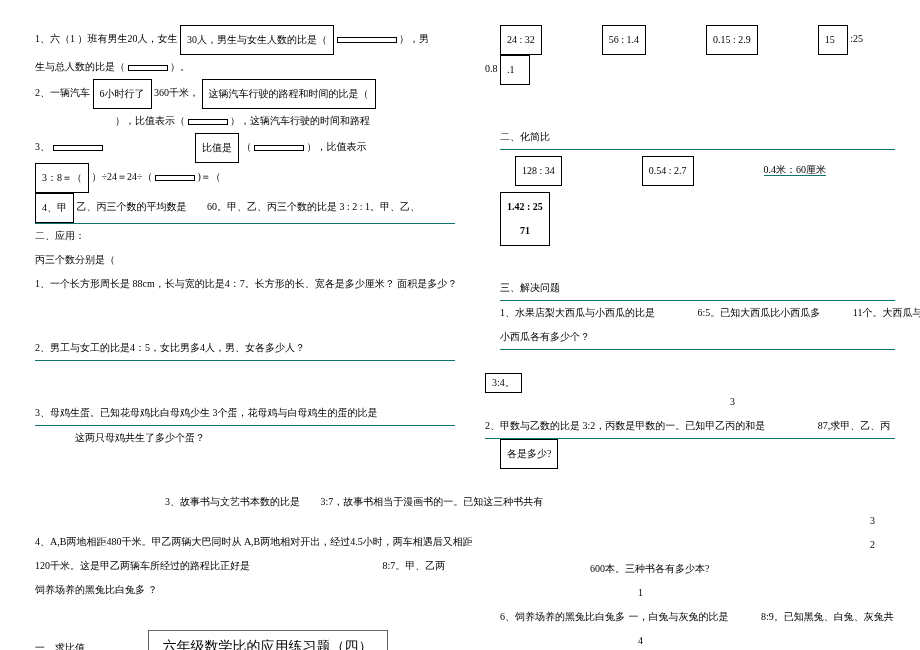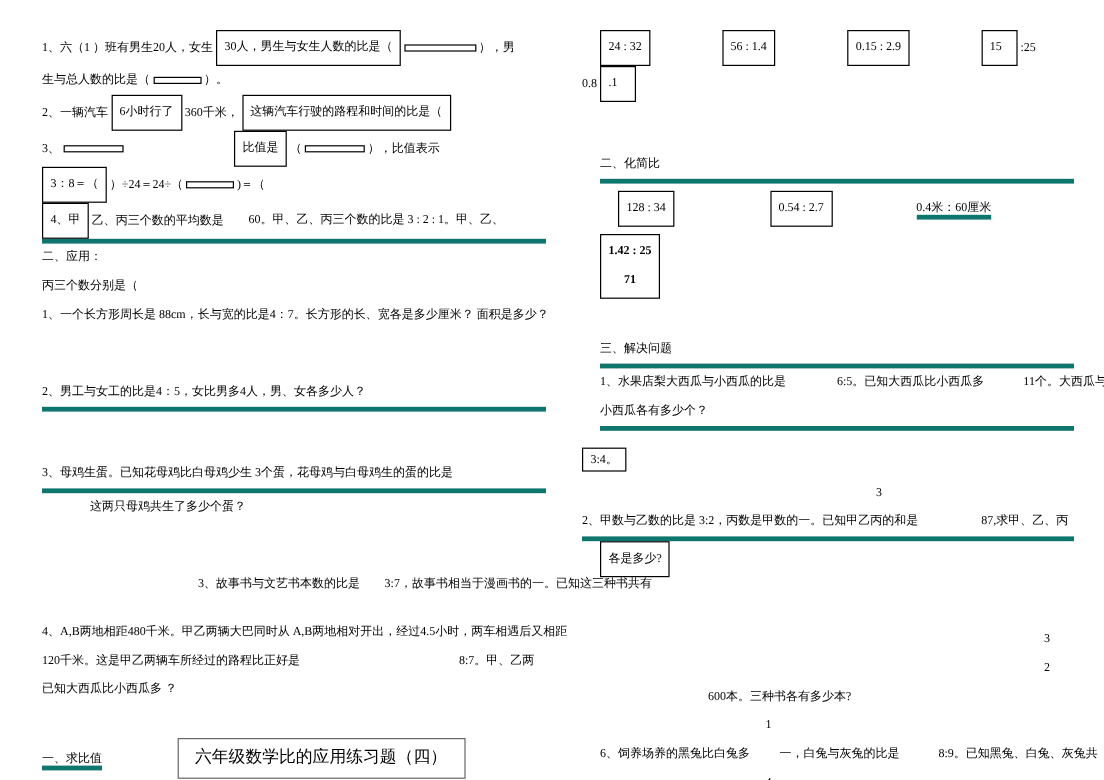--- a/index.html
+++ b/index.html
@@ -19,21 +19,21 @@
       width: 420px;
     }
     .right-col {
       position: absolute;
       left: 500px;
       top: 25px;
       width: 395px;
     }
     .line { line-height: 24px; white-space: nowrap; }
     .blank { display: inline-block; border: 1px solid #000; padding: 2px 6px; min-width: 30px; vertical-align: middle; }
-    .underline { border-bottom: 4px solid #0f766e; }
+    .underline { border-bottom: 1px solid #0f766e; }
     .title-box {
       display: inline-block;
       border: 1px solid #666;
       padding: 4px 14px;
       font-size: 14px;
     }
     .spacer { height: 8px; }
     .bigspacer { height: 40px; }
     .seg { display: inline-block; vertical-align: top; font-weight: bold; }
   </style>
@@ -52,20 +52,25 @@
     <span class="blank" style="min-width:40px"></span>
     <span>）。</span>
   </div>
   <div class="line">
     <span>2、一辆汽车</span>
     <span class="blank">6小时行了</span>
     <span>360千米，</span>
     <span class="blank">这辆汽车行驶的路程和时间的比是（</span>
   </div>
   <div class="line">
+    <span style="margin-left:80px">），比值表示（</span>
+    <span class="blank" style="min-width:40px"></span>
+    <span>），这辆汽车行驶的时间和路程</span>
+  </div>
+  <div class="line">
     <span>3、</span>
     <span class="blank" style="min-width:50px"></span>
     <span style="margin-left:90px" class="blank">比值是</span>
     <span>（</span>
     <span class="blank" style="min-width:50px"></span>
     <span>），比值表示</span>
   </div>
   <div class="line" style="">
     <span class="blank">3：8＝（</span>
     <span>）÷24＝24÷（</span>
@@ -105,21 +110,21 @@
   <div class="spacer"></div>
     <div class="spacer"></div>
   <div class="line">
     <span>4、A,B两地相距480千米。甲乙两辆大巴同时从 A,B两地相对开出，经过4.5小时，两车相遇后又相距</span>
   </div>
   <div class="line">
     <span>120千米。这是甲乙两辆车所经过的路程比正好是</span>
     <span style="margin-left:130px">8:7。甲、乙两</span>
   </div>
   <div class="line">
-    <span>已知大西瓜比小西瓜多 ？</span>
+    <span>饲养场养的黑兔比白兔多 ？</span>
   </div>
   <div style="height:28px"></div>
   <div class="line">
     <span class="underline">一、求比值</span>
     <span style="margin-left:60px" class="title-box">六年级数学比的应用练习题（四）</span>
   </div>
 </div>
 
 <div class="right-col">
   <div class="line">
@@ -185,21 +190,21 @@
     <span>2</span>
   </div>
   <div class="line" style="margin-left:90px">
     <span>600本。三种书各有多少本?</span>
   </div>
   <div class="line" style="margin-left:138px">
     <span>1</span>
   </div>
   <div class="line">
     <span>6、饲养场养的黑兔比白兔多</span>
-    <span style="margin-left:22px">一，白兔与灰兔的比是</span>
+    <span style="margin-left:1px">一，白兔与灰兔的比是</span>
     <span style="margin-left:30px">8:9。已知黑兔、白兔、灰兔共</span>
   </div>
   <div class="line" style="margin-left:138px">
     <span>4</span>
   </div>
   <div class="line">
     <span>有54只，这三种兔子各有多少只?</span>
   </div>
 
 </div>

